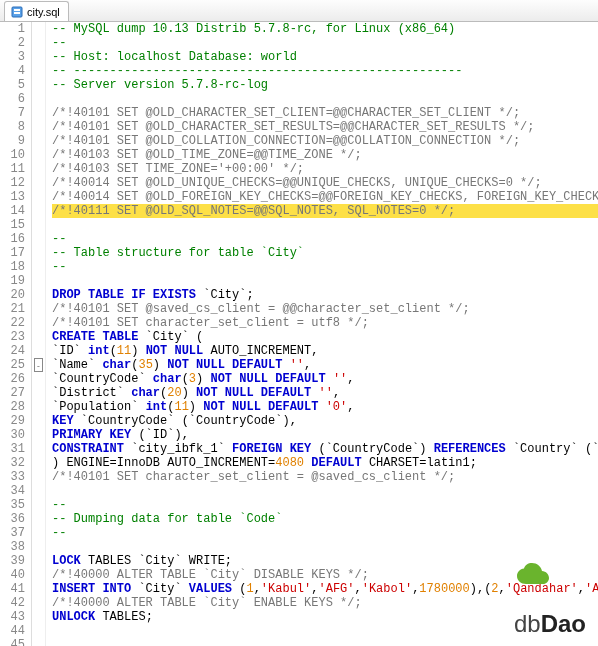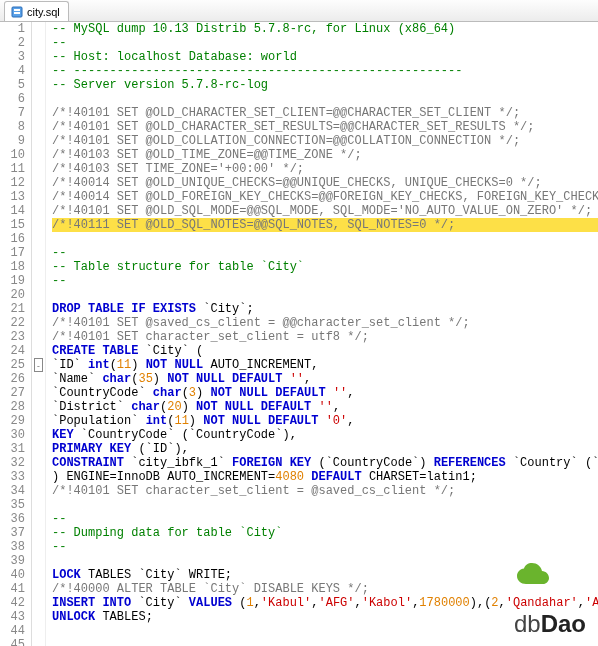--- a/index.html
+++ b/index.html
@@ -147,21 +147,20 @@
       <div class="code-line"><span class="c-green">-- ------------------------------------------------------</span></div>
       <div class="code-line"><span class="c-green">-- Server version    5.7.8-rc-log</span></div>
       <div class="code-line">&nbsp;</div>
       <div class="code-line"><span class="c-gray">/*!40101 SET @OLD_CHARACTER_SET_CLIENT=@@CHARACTER_SET_CLIENT */;</span></div>
       <div class="code-line"><span class="c-gray">/*!40101 SET @OLD_CHARACTER_SET_RESULTS=@@CHARACTER_SET_RESULTS */;</span></div>
       <div class="code-line"><span class="c-gray">/*!40101 SET @OLD_COLLATION_CONNECTION=@@COLLATION_CONNECTION */;</span></div>
       <div class="code-line"><span class="c-gray">/*!40103 SET @OLD_TIME_ZONE=@@TIME_ZONE */;</span></div>
       <div class="code-line"><span class="c-gray">/*!40103 SET TIME_ZONE='+00:00' */;</span></div>
       <div class="code-line"><span class="c-gray">/*!40014 SET @OLD_UNIQUE_CHECKS=@@UNIQUE_CHECKS, UNIQUE_CHECKS=0 */;</span></div>
       <div class="code-line"><span class="c-gray">/*!40014 SET @OLD_FOREIGN_KEY_CHECKS=@@FOREIGN_KEY_CHECKS, FOREIGN_KEY_CHECKS=0 */;</span></div>
-      <div class="code-line"><span class="c-gray">/*!40101 SET @OLD_SQL_MODE=@@SQL_MODE, SQL_MODE='NO_AUTO_VALUE_ON_ZERO' */;</span></div>
       <div class="code-line hl"><span class="c-gray">/*!40111 SET @OLD_SQL_NOTES=@@SQL_NOTES, SQL_NOTES=0 */;</span></div>
       <div class="code-line">&nbsp;</div>
       <div class="code-line"><span class="c-green">--</span></div>
       <div class="code-line"><span class="c-green">-- Table structure for table `City`</span></div>
       <div class="code-line"><span class="c-green">--</span></div>
       <div class="code-line">&nbsp;</div>
       <div class="code-line"><span class="c-blue">DROP TABLE IF EXISTS</span><span> `City`;</span></div>
       <div class="code-line"><span class="c-gray">/*!40101 SET @saved_cs_client     = @@character_set_client */;</span></div>
       <div class="code-line"><span class="c-gray">/*!40101 SET character_set_client = utf8 */;</span></div>
       <div class="code-line"><span class="c-blue">CREATE TABLE</span><span> `City` (</span></div>
@@ -170,26 +169,27 @@
       <div class="code-line"><span>  `CountryCode` </span><span class="c-blue">char</span><span>(</span><span class="c-orange">3</span><span>) </span><span class="c-blue">NOT NULL DEFAULT</span><span> </span><span class="c-red">''</span><span>,</span></div>
       <div class="code-line"><span>  `District` </span><span class="c-blue">char</span><span>(</span><span class="c-orange">20</span><span>) </span><span class="c-blue">NOT NULL DEFAULT</span><span> </span><span class="c-red">''</span><span>,</span></div>
       <div class="code-line"><span>  `Population` </span><span class="c-blue">int</span><span>(</span><span class="c-orange">11</span><span>) </span><span class="c-blue">NOT NULL DEFAULT</span><span> </span><span class="c-red">'0'</span><span>,</span></div>
       <div class="code-line"><span>  </span><span class="c-blue">KEY</span><span> `CountryCode` (`CountryCode`),</span></div>
       <div class="code-line"><span>  </span><span class="c-blue">PRIMARY KEY</span><span> (`ID`),</span></div>
       <div class="code-line"><span>  </span><span class="c-blue">CONSTRAINT</span><span> `city_ibfk_1` </span><span class="c-blue">FOREIGN KEY</span><span> (`CountryCode`) </span><span class="c-blue">REFERENCES</span><span> `Country` (`Code`)</span></div>
       <div class="code-line"><span>) ENGINE=InnoDB AUTO_INCREMENT=</span><span class="c-orange">4080</span><span> </span><span class="c-blue">DEFAULT</span><span> CHARSET=latin1;</span></div>
       <div class="code-line"><span class="c-gray">/*!40101 SET character_set_client = @saved_cs_client */;</span></div>
       <div class="code-line">&nbsp;</div>
       <div class="code-line"><span class="c-green">--</span></div>
-      <div class="code-line"><span class="c-green">-- Dumping data for table `City`</span></div>
+      <div class="code-line"><span class="c-green">-- Dumping data for table `Code`</span></div>
       <div class="code-line"><span class="c-green">--</span></div>
       <div class="code-line">&nbsp;</div>
       <div class="code-line"><span class="c-blue">LOCK</span><span> TABLES `City` WRITE;</span></div>
       <div class="code-line"><span class="c-gray">/*!40000 ALTER TABLE `City` DISABLE KEYS */;</span></div>
       <div class="code-line"><span class="c-blue">INSERT INTO</span><span> `City` </span><span class="c-blue">VALUES</span><span> (</span><span class="c-orange">1</span><span>,</span><span class="c-red">'Kabul'</span><span>,</span><span class="c-red">'AFG'</span><span>,</span><span class="c-red">'Kabol'</span><span>,</span><span class="c-orange">1780000</span><span>),(</span><span class="c-orange">2</span><span>,</span><span class="c-red">'Qandahar'</span><span>,</span><span class="c-red">'AFG'</span></div>
+      <div class="code-line"><span class="c-gray">/*!40000 ALTER TABLE `City` ENABLE KEYS */;</span></div>
       <div class="code-line"><span class="c-blue">UNLOCK</span><span> TABLES;</span></div>
     </div>
 </div>
 
 <div class="logo">
   <span class="logo-cloud">
     <svg viewBox="0 0 40 26">
         <path d="M12 22c-5 0-9-3.5-9-8 0-4 3-7 7-7.5C11 3 14 1 18 1c5 0 9 3.5 10 8 4 .3 7 3.3 7 7 0 3.3-2.7 6-6 6H12z" fill="#6ab42d"></path>
       </svg>
   </span>

